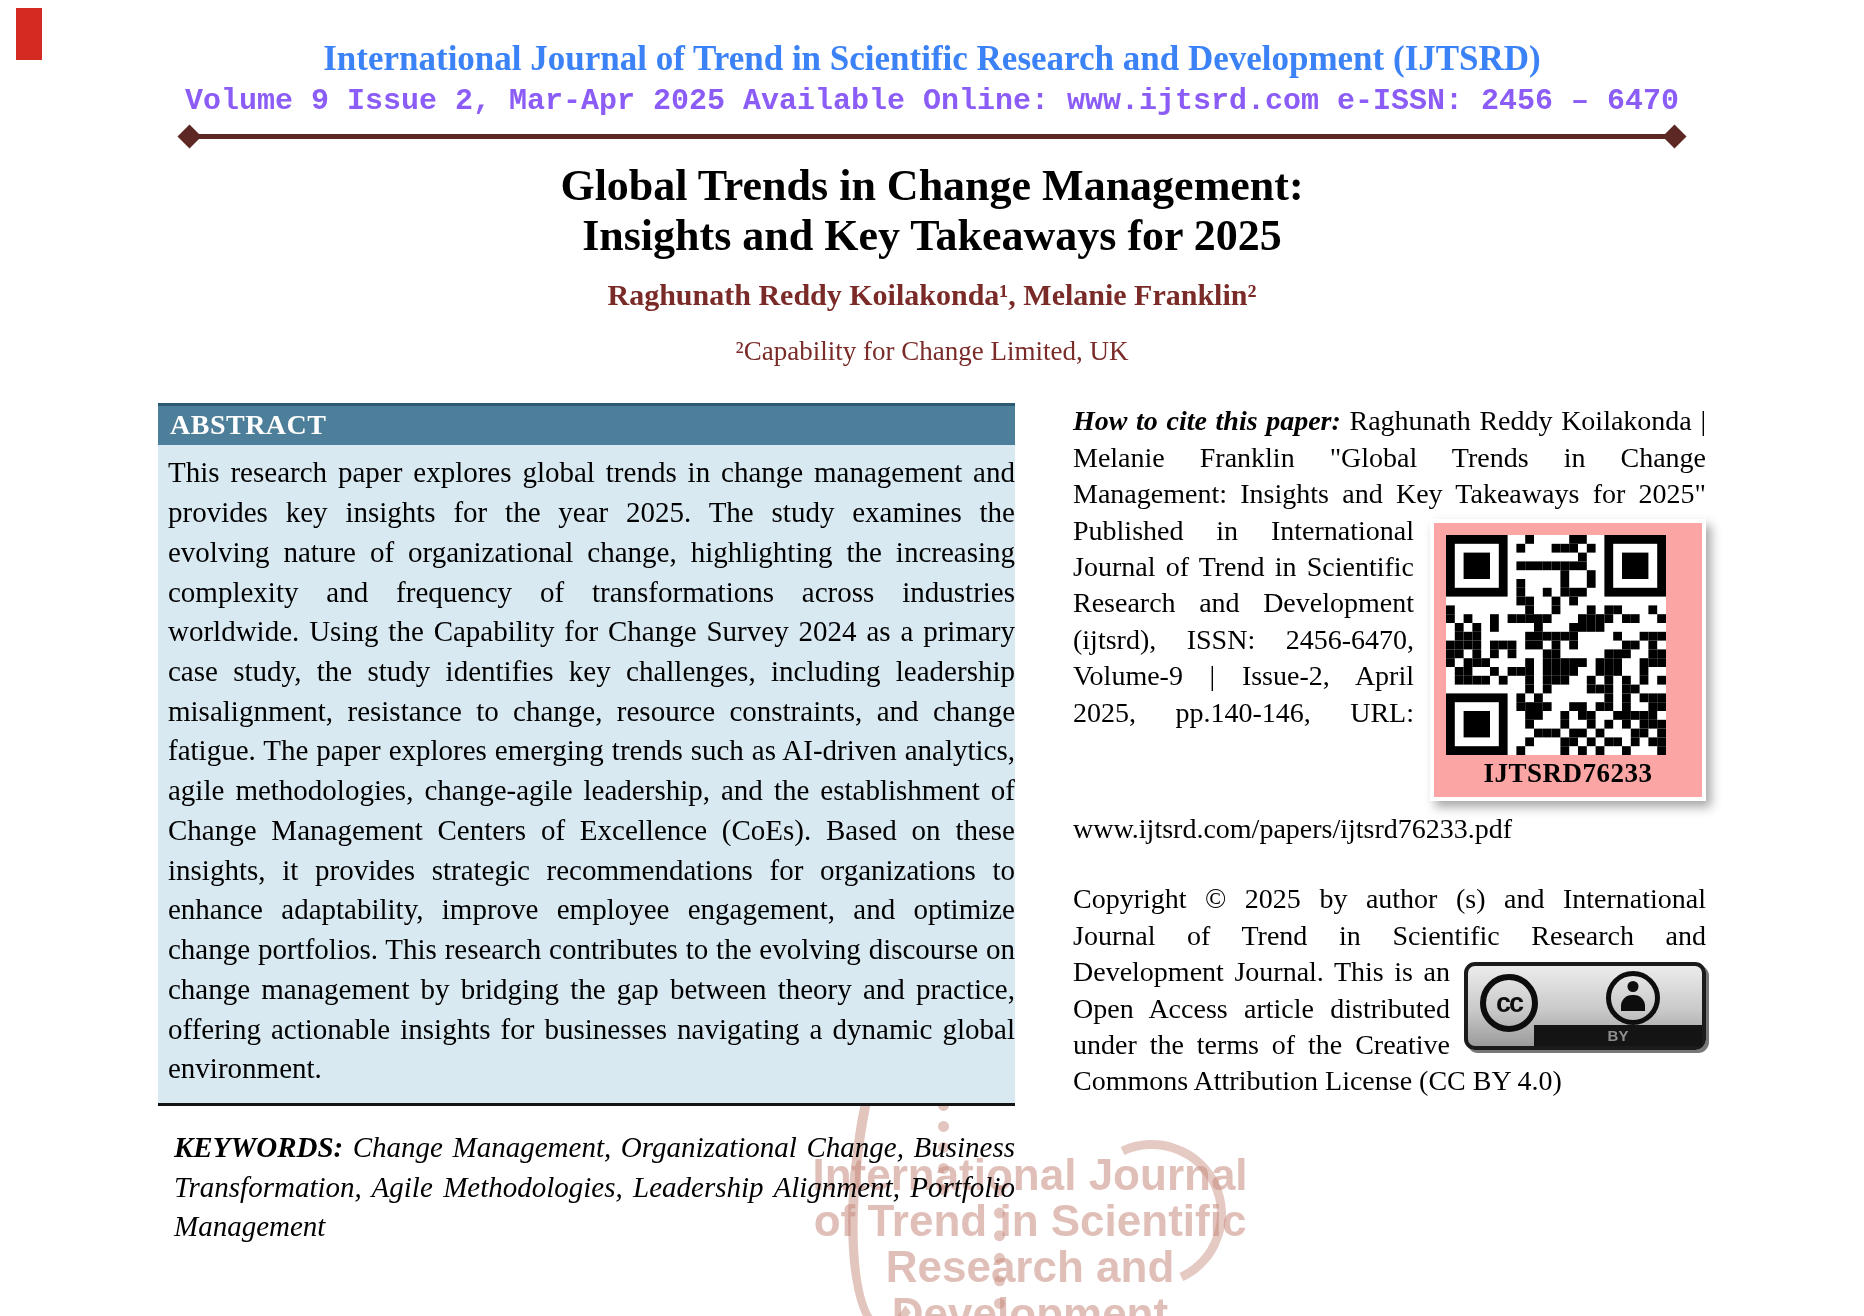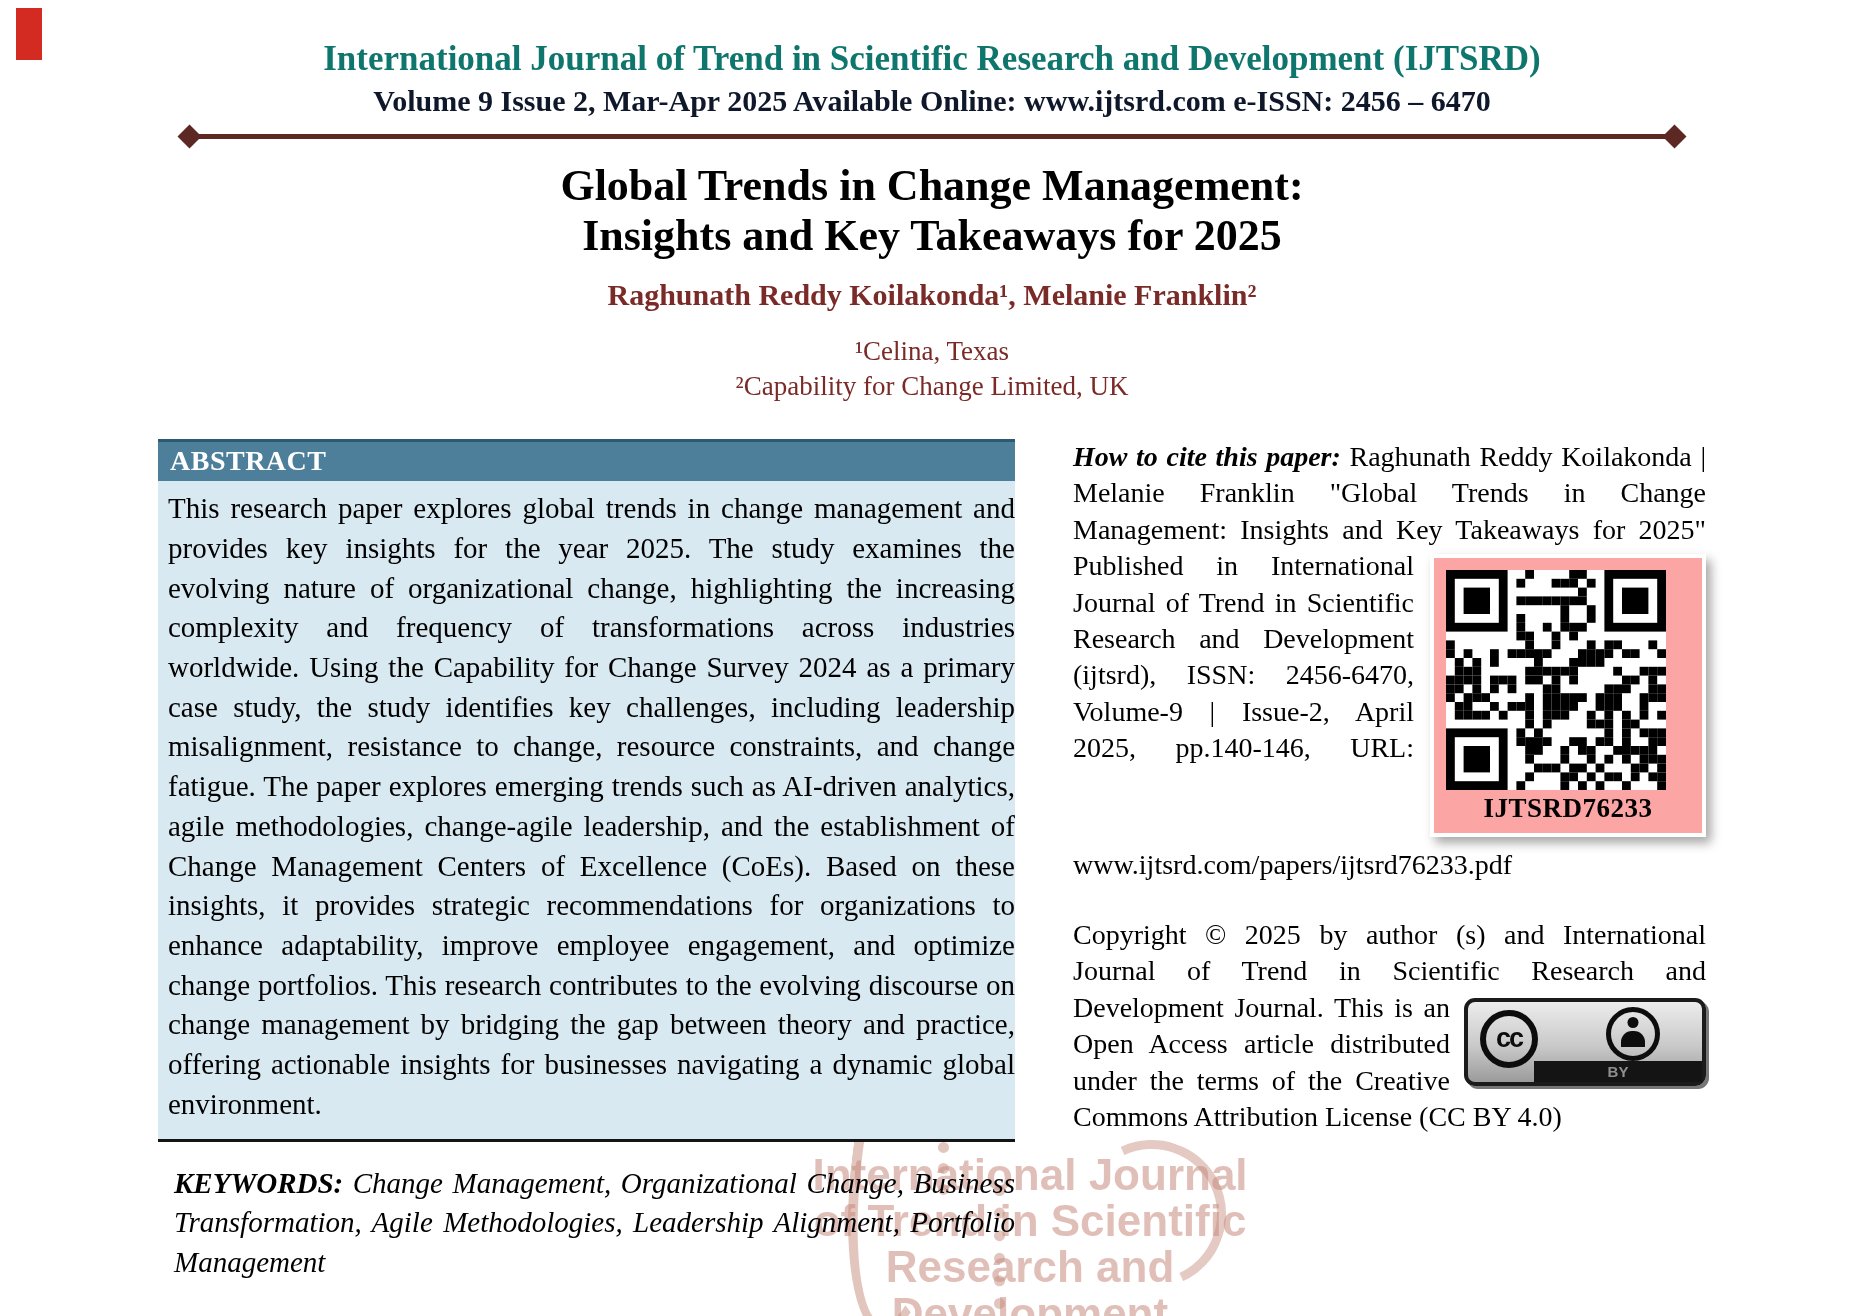--- a/index.html
+++ b/index.html
@@ -1,22 +1,22 @@
 <!DOCTYPE html>
 <html><head>
 <meta charset="utf-8">
 <style>
   html,body{margin:0;padding:0;background:#fff;}
   .page{position:relative;width:1864px;height:1316px;overflow:hidden;background:#fff;
         font-family:"Liberation Serif",serif;color:#000;}
   .corner-mark{position:absolute;left:16px;top:8px;width:26px;height:52px;background:#d32b21;}
   
   .hdr{text-align:center;padding-top:40px;position:relative;z-index:2;}
-  .journal-title{color:#0f766e;font-size:35px;font-weight:bold;line-height:1.1;}
-  .issue-line{color:#0f172a;font-size:30px;font-weight:bold;margin-top:5px;}
+  .journal-title{color:#3b82f6;font-size:35px;font-weight:bold;line-height:1.1;}
+  .issue-line{color:#8b5cf6;font-size:30px;font-weight:bold;margin-top:5px;font-family:Liberation Mono, monospace;}
   .rule{width:1502px;margin:10px auto 0;display:flex;align-items:center;}
   .diamond{width:17px;height:17px;background:#5d2723;transform:rotate(45deg);flex:none;}
   .rule-line{height:5px;background:#5d2723;flex:1;margin:0 -5px;}
   .paper-title{font-size:44px;font-weight:bold;color:#000;line-height:1.14;margin-top:16px;}
   .authors{font-size:30px;font-weight:bold;color:#7a2b28;margin-top:17px;}
   .affiliations{font-size:27px;color:#7a2b28;margin-top:22px;line-height:1.32;}
   
   .columns{display:flex;margin:34px 158px 0;gap:58px;align-items:flex-start;position:relative;z-index:1;}
   .col-left{width:857px;flex:none;}
   .col-right{flex:1;font-size:28px;line-height:1.3;text-align:justify;}
@@ -82,21 +82,20 @@
       <span class="diamond"></span>
       <span class="rule-line"></span>
       <span class="diamond"></span>
     </div>
     <div class="paper-title">
       <div>Global Trends in Change Management:</div>
       <div>Insights and Key Takeaways for 2025</div>
     </div>
     <div class="authors">Raghunath Reddy Koilakonda¹, Melanie Franklin²</div>
     <div class="affiliations">
-      <div>¹Celina, Texas</div>
       <div>²Capability for Change Limited, UK</div>
     </div>
   </div>
 
   <div class="columns">
 
     <div class="col-left">
       <div class="abstract-head">ABSTRACT</div>
       <div class="abstract-body">This research paper explores global trends in change management and provides key insights for the year 2025. The study examines the evolving nature of organizational change, highlighting the increasing complexity and frequency of transformations across industries worldwide. Using the Capability for Change Survey 2024 as a primary case study, the study identifies key challenges, including leadership misalignment, resistance to change, resource constraints, and change fatigue. The paper explores emerging trends such as AI-driven analytics, agile methodologies, change-agile leadership, and the establishment of Change Management Centers of Excellence (CoEs). Based on these insights, it provides strategic recommendations for organizations to enhance adaptability, improve employee engagement, and optimize change portfolios. This research contributes to the evolving discourse on change management by bridging the gap between theory and practice, offering actionable insights for businesses navigating a dynamic global environment.</div>
       <div class="keywords">

